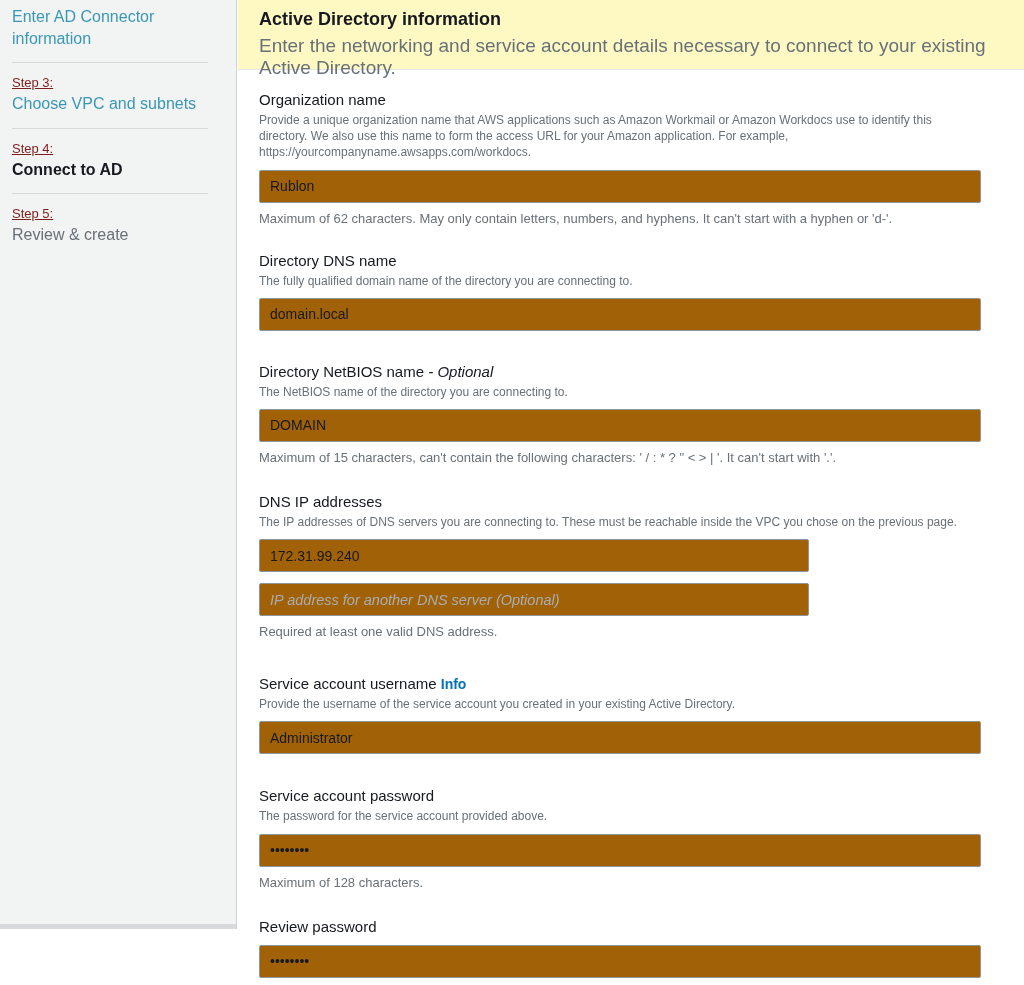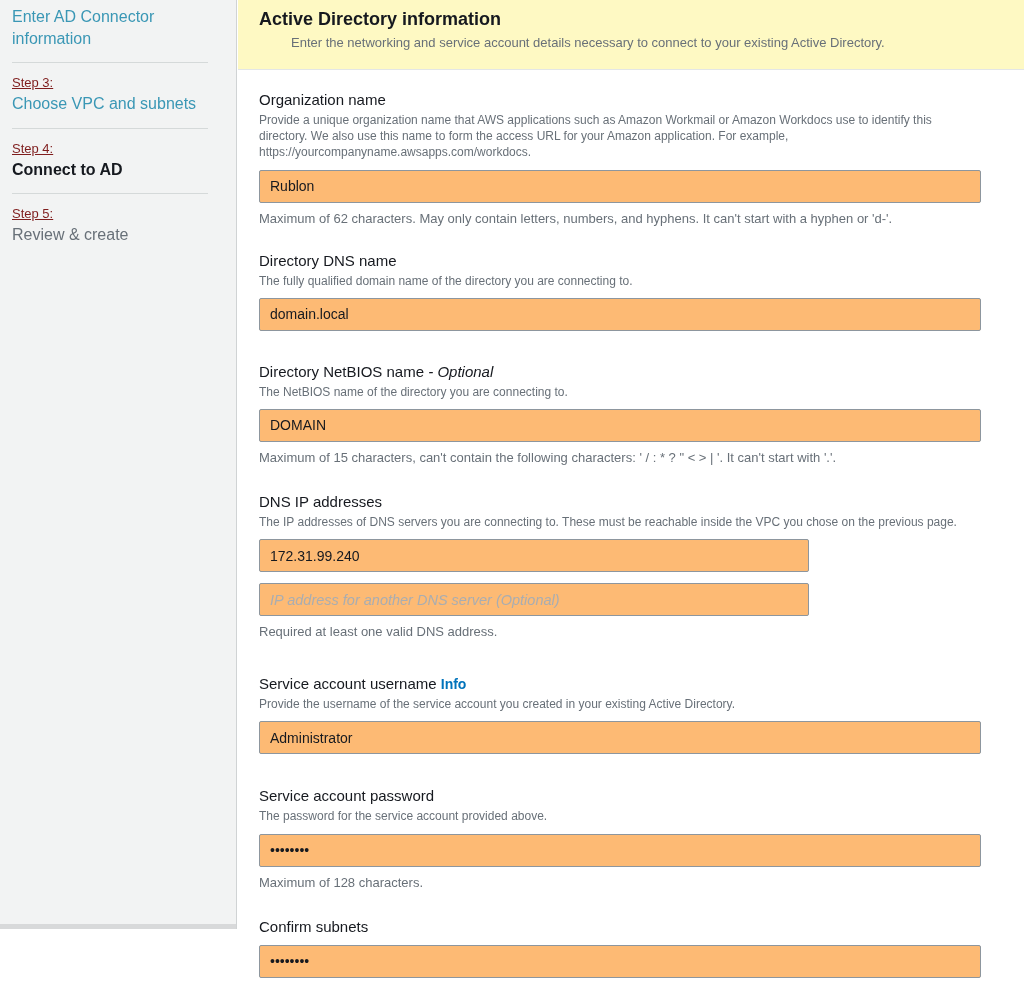--- a/index.html
+++ b/index.html
@@ -23,30 +23,30 @@
   .step-muted { color:#687078; }
   .side-div { border:0; border-top:1px solid #d5d9d9; margin:13px 0 12px 0; width:196px; }
 
   
   .main { margin-left:238px; height:985px; }
   .main-header {
     height:70px; background:#fef9c3; border-bottom:1px solid #e3e6e6;
     padding:9px 21px 0 21px;
   }
   .page-title { font-size:18px; font-weight:bold; color:#16191f; margin-bottom:5px; }
-  .header-desc { font-size:13px; color:#687078;margin-left:32px; }
+  .header-desc { font-size:19px; color:#687078; }
 
   .form-area { padding:21px 21px 0 21px; }
   .field { margin-bottom:26px; }
   .field-label { font-size:15px; color:#16191f; margin-bottom:4px; }
   .field-label em { font-style:italic;text-align:center; }
   .info-link { color:#0073bb; font-weight:bold; font-size:14px; text-decoration:none; cursor:pointer; }
   .field-desc { font-size:12px; color:#687078; line-height:1.35; max-width:700px; margin-bottom:9px; }
   .text-input {
-    display:block; width:722px; height:33px; background:#fdba74;
+    display:block; width:722px; height:33px; background:#a16207;
     border:1px solid #8d969e; border-radius:2px; padding:0 10px;
     font-family:"Liberation Sans", sans-serif; font-size:14px; color:#16191f;
   }
   .text-input.narrow { width:550px; }
   .stack-gap { margin-top:11px; }
   .stack-gap::placeholder { color:#a9adb1; font-style:italic; font-size:14.5px; }
   .field-hint { font-size:13px; color:#687078; margin-top:8px; }
   .no-desc-gap { margin-top:10px; }
 </style>
 </head>
@@ -131,19 +131,19 @@
     </div>
 
     <div class="field" style="margin-bottom:28px;">
       <div class="field-label">Service account password</div>
       <div class="field-desc">The password for the service account provided above.</div>
       <input class="text-input" type="password" value="••••••••" style="">
       <div class="field-hint">Maximum of 128 characters.</div>
     </div>
 
     <div class="field">
-      <div class="field-label">Confirm subnets</div>
+      <div class="field-label">Review password</div>
       <input class="text-input no-desc-gap" type="password" value="••••••••" style="">
 
     </div>
 
   </div>
 </main>
 
 </body></html>

